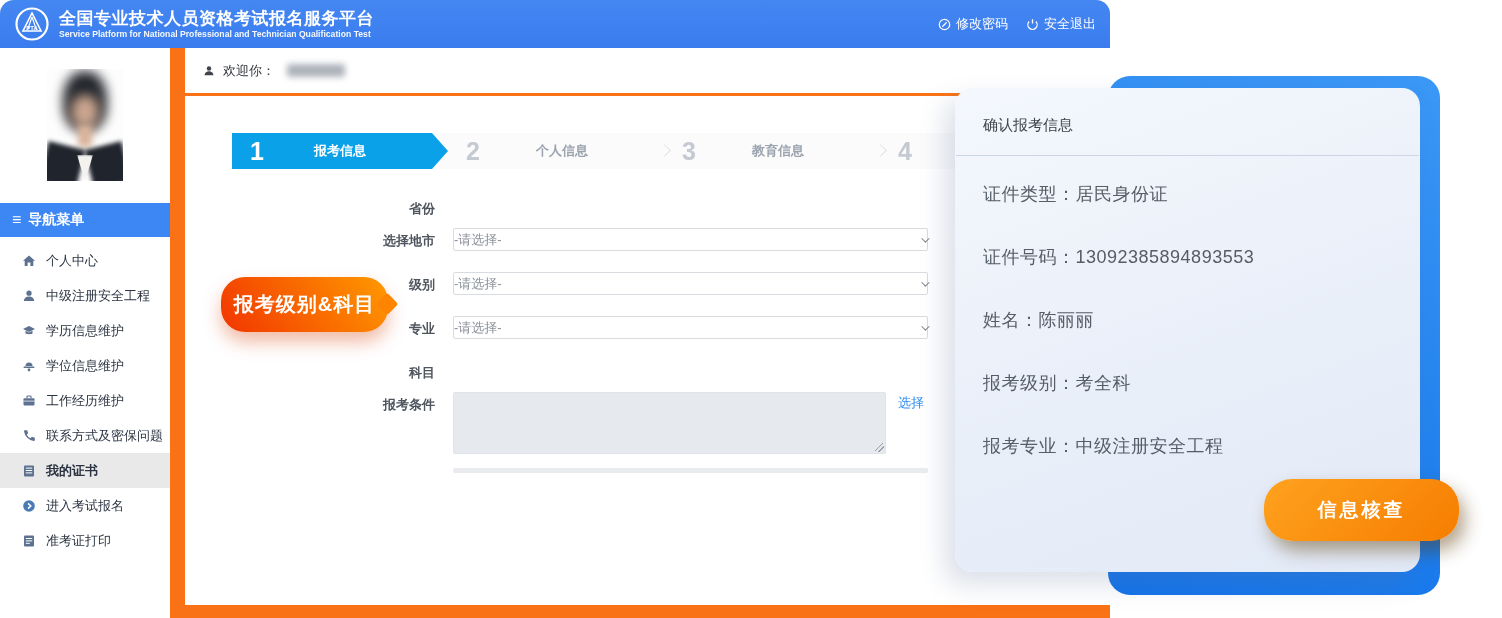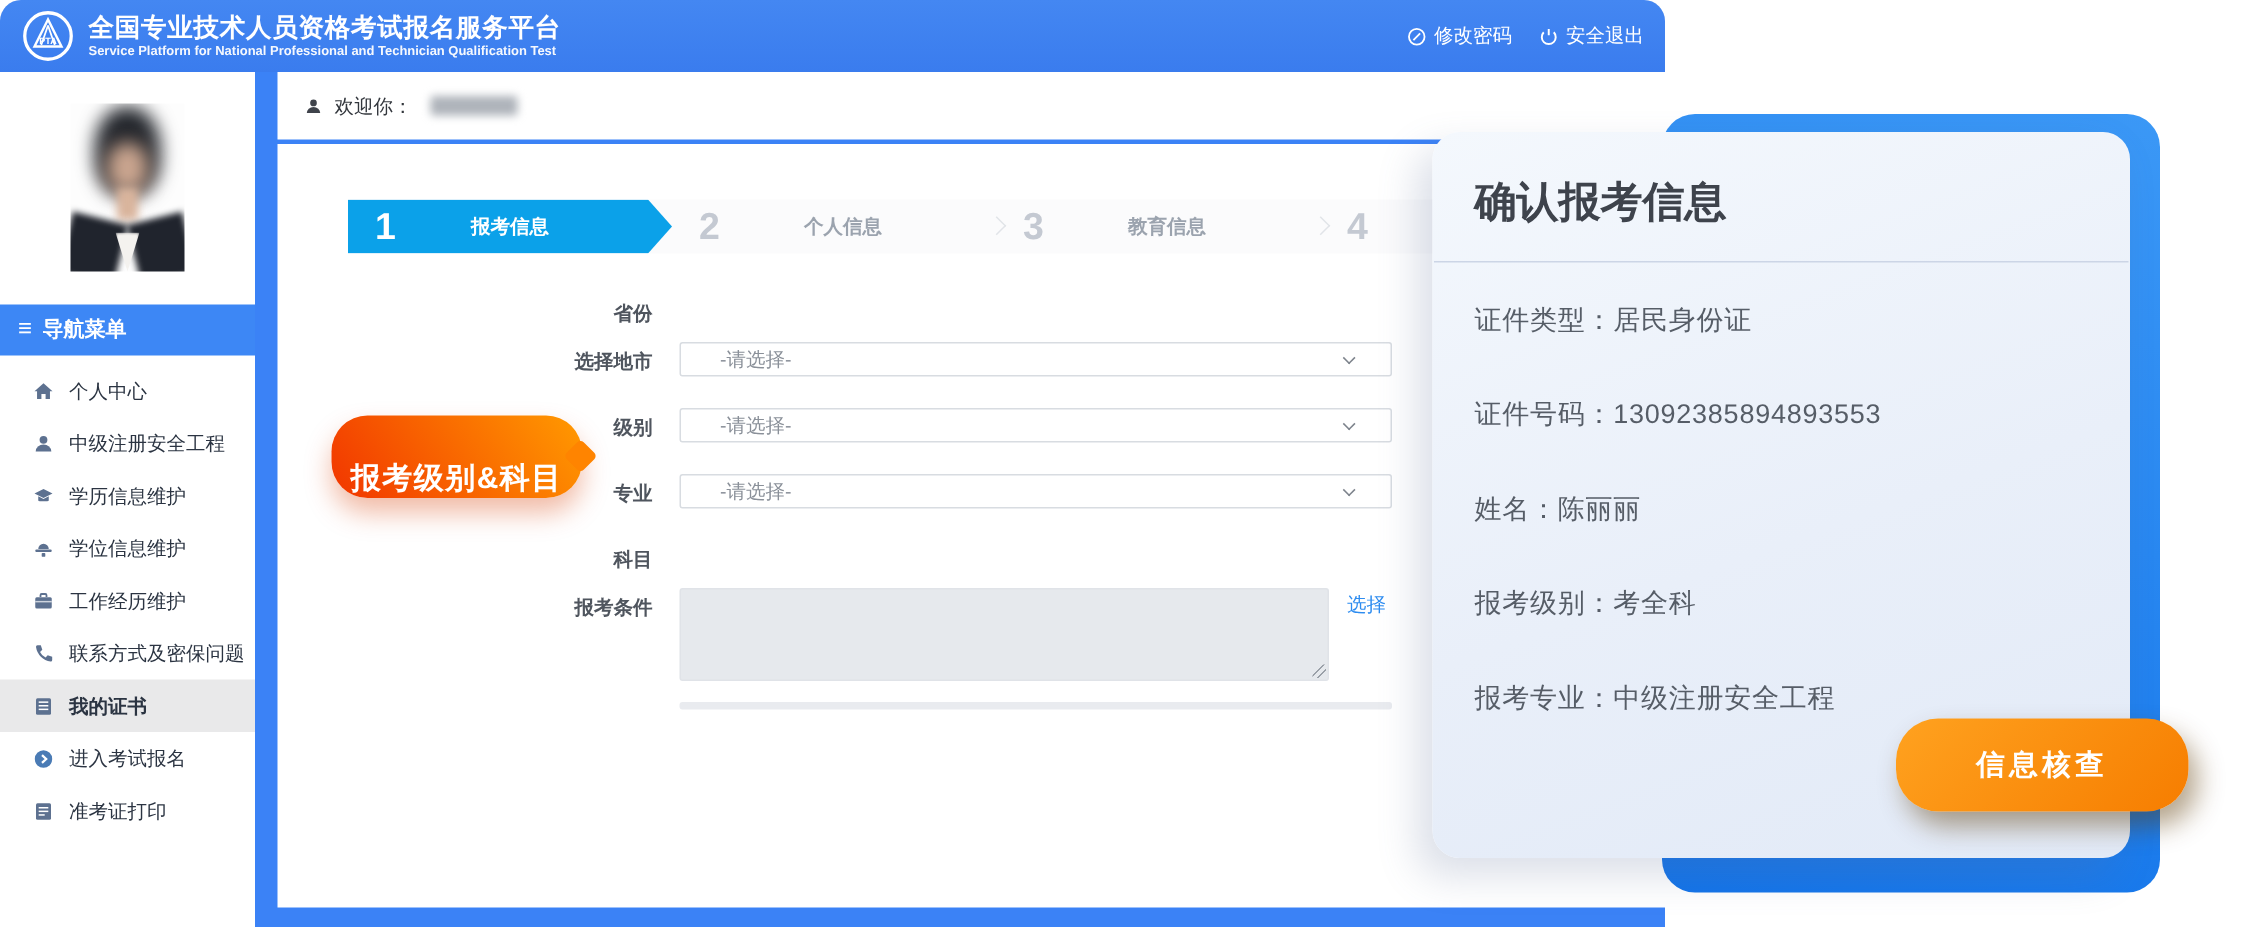--- a/index.html
+++ b/index.html
@@ -18,21 +18,21 @@
   .hd-titles { display:flex; flex-direction:column; line-height:1.15; }
   .hd-title { font-size:17px; font-weight:700; letter-spacing:.5px; }
   .hd-sub { font-size:9px; font-weight:700; opacity:.95; transform:scale(.96); transform-origin:left; }
   .hd-actions { margin-left:auto; display:flex; align-items:center; gap:18px; }
   .hd-act { display:flex; align-items:center; gap:5px; font-size:13px; cursor:pointer; }
   .hd-act svg { display:block; }
 
   
   .app-body { display:flex; height:570px; }
   .sidebar { width:170px; background:#fff; flex:0 0 170px; }
-  .page { flex:1; padding-left:15px; background:#3b82f6; min-width:0; }
+  .page { flex:1; padding-left:15px; background:#f97316; min-width:0; }
 
   
   .photo-wrap { height:155px; display:flex; align-items:flex-start; justify-content:center; padding-top:21px; }
   .photo { position:relative; width:76px; height:112px; background:#fdfdfd; overflow:hidden; }
   .ph-head { position:absolute; left:16px; top:2px; width:44px; height:60px; background:#23262c;
              border-radius:46% 46% 42% 42%; filter:blur(6px); }
   .ph-face { position:absolute; left:24px; top:26px; width:28px; height:34px; background:#caa58f;
              border-radius:45%; filter:blur(6px); }
   .ph-neck { position:absolute; left:31px; top:56px; width:14px; height:22px; background:#d9b49c; filter:blur(3px); }
   .ph-suit-l { position:absolute; left:-4px; bottom:-6px; width:38px; height:42px; background:#20242d;
@@ -73,48 +73,48 @@
               border-top:1px solid #e1e4e8; border-right:1px solid #e1e4e8; transform:rotate(45deg); }
 
   
   .form { margin-top:27px; }
   .frow { display:flex; }
   .flabel { width:250px; text-align:right; font-size:13px; font-weight:700; color:#4f555e; padding-top:4px; }
   .fctrl { margin-left:18px; width:475px; position:relative; }
   .inp-disabled { width:475px; height:24px; background:#e9ecf0; border:none; border-radius:2px;
                   font-size:13px; color:#868c95; padding:0 10px; display:flex; align-items:center; }
   .sel { width:475px; height:23px; background:#fff; border:1px solid #d8dce1; border-radius:2px;
-         display:flex; align-items:center; padding:0 26px; font-size:13px; color:#8a9099; cursor:pointer;text-align:right; }
+         display:flex; align-items:center; padding:0 0; font-size:13px; color:#8a9099; cursor:pointer;text-align:right; }
   .sel .chev { margin-left:auto; width:6px; height:6px; border-right:1.4px solid #7d838c;
                border-bottom:1.4px solid #7d838c; transform:rotate(45deg) translateY(-2px); }
   .subject-row { height:16px; }
   .ta-wrap { display:flex; align-items:flex-start; }
   .ta { width:433px; height:62px; background:#e6e9ed; border:1px solid #e0e3e8; border-radius:2px; position:relative; }
   .ta-grip { position:absolute; right:1px; bottom:1px; width:9px; height:9px;
              background:linear-gradient(135deg,transparent 40%,#9aa0a8 40% 48%,transparent 48% 66%,#9aa0a8 66% 74%,transparent 74%); }
   .choose-link { margin-left:12px; margin-top:2px; font-size:13px; color:#2d8cf0; cursor:pointer; }
   .thin-bar { width:475px; height:5px; background:#e9ebef; border-radius:2px; margin-top:14px; }
   .mb10{margin-bottom:10px}.mb21{margin-bottom:21px}.mb16{margin-bottom:16px}
 
   
   .callout { position:absolute; left:221px; top:277px; width:167px; height:55px; z-index:40;
              background:linear-gradient(55deg,#f23a00 5%,#ff9500 95%);
-             border-radius:24px; display:flex; align-items:flex-end; justify-content:center;
+             border-radius:24px; display:flex; align-items:center; justify-content:center;
              color:#fff; font-size:20px; font-weight:700; letter-spacing:1px;
              box-shadow:0 10px 18px rgba(214,60,0,.35); }
   .callout-tip { position:absolute; right:-7px; top:19px; width:16px; height:16px;
                  background:#ff8400; transform:rotate(45deg); border-radius:3px; z-index:-1; }
 
   
   .backdrop { position:absolute; left:1108px; top:76px; width:332px; height:519px; z-index:20;
               background:linear-gradient(200deg,#3b98f6,#1273e9); border-radius:22px; }
   .panel { position:absolute; left:955px; top:88px; width:465px; height:484px; z-index:25;
            background:linear-gradient(160deg,#f4f8fd 0%,#e9eff9 55%,#e2eaf7 100%);
            border-radius:18px; box-shadow:-10px 12px 26px rgba(90,110,150,.22); }
-  .panel-title { font-size:28px; font-weight:700; color:#3e434c; padding:28px 0 20px 28px; }
+  .panel-title { font-size:15px; font-weight:400; color:#3e434c; padding:28px 0 20px 28px; }
   .panel-divider { height:1px; background:#ccd5e6; margin:0 1px; }
   .panel-rows { padding:26px 24px 0 28px; }
   .prow { font-size:18px; color:#565d67; height:22px; margin-bottom:41px; letter-spacing:.5px; }
   .prow .pv { color:#565d67; }
 
   
   .check-btn { position:absolute; left:1264px; top:479px; width:195px; height:62px; z-index:30;
                background:linear-gradient(135deg,#ffa21f,#f67d00); border:none; border-radius:28px;
                color:#fff; font-size:19px; font-weight:700; letter-spacing:3px; cursor:pointer;
                box-shadow:6px 10px 18px rgba(90,55,0,.45);

